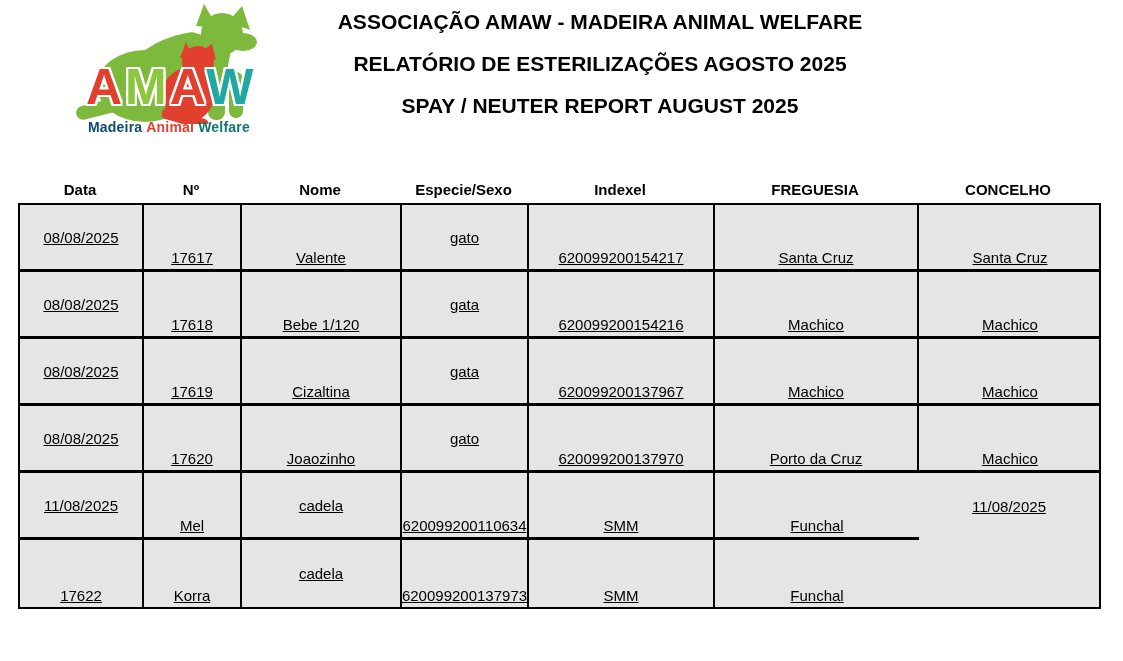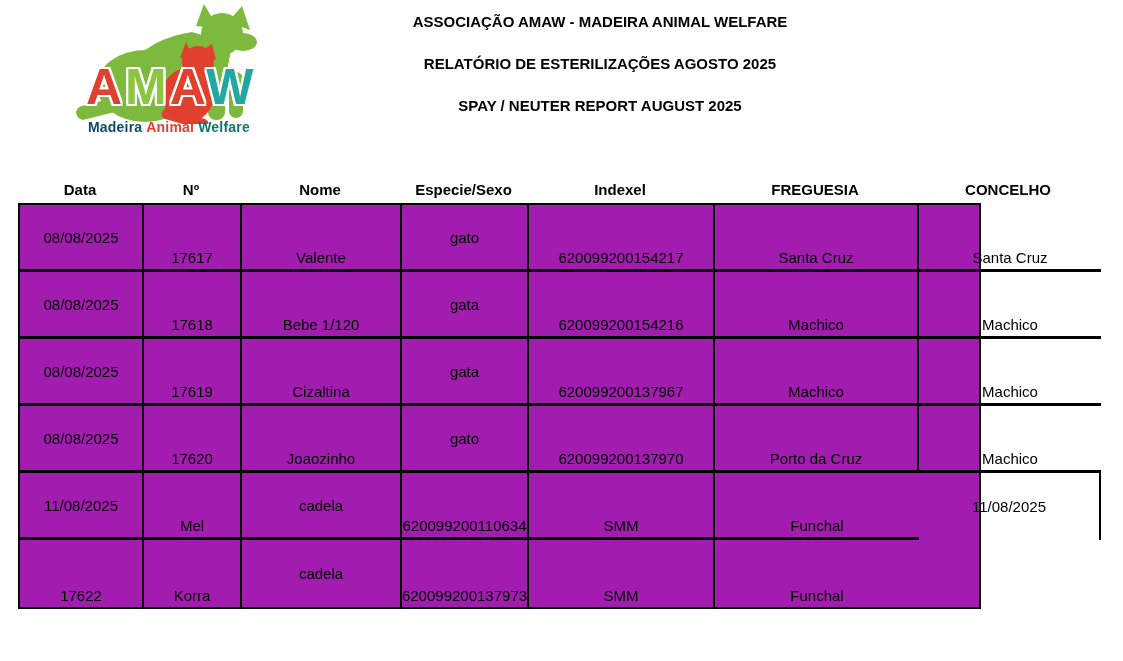--- a/index.html
+++ b/index.html
@@ -19,37 +19,38 @@
   }
   .logo-tagline{
     position:absolute;left:28px;top:117px;font-size:14px;font-weight:bold;
     white-space:nowrap;letter-spacing:0.2px;
   }
   .logo-tagline span{margin-right:4px;}
 
   
   .titles{
     position:absolute;left:300px;top:12px;width:600px;text-align:center;
-    font-weight:bold;font-size:15px;line-height:20px;
+    font-weight:bold;font-size:21px;line-height:20px;
   }
   .t-line{margin:0 0 22px 0;white-space:nowrap;}
 
   
-  .report{position:absolute;left:18px;top:181px;width:963px;}
+  .report{position:absolute;left:18px;top:181px;width:1083px;}
   .thead{
     display:grid;
     grid-template-columns:124px 98px 160px 127px 186px 204px 182px;
     font-weight:bold;font-size:15px;height:22px;
   }
   .th{display:flex;justify-content:center;align-items:flex-start;}
   .tgrid{
     display:grid;
     grid-template-columns:124px 98px 160px 127px 186px 204px 182px;
     border:2px solid #000;
-    background:#a21caf;
+    background:#e5e5e5;
+    text-decoration:underline;
   }
   .cell{
     box-sizing:border-box;height:67px;font-size:15px;
     display:flex;justify-content:center;
     border-right:2px solid #000;border-bottom:3px solid #000;
     white-space:nowrap;
   }
   .cell.col-6{border-right:none;}
   .cell.row-last{border-bottom:none;}
   .v-center{align-items:center;}

